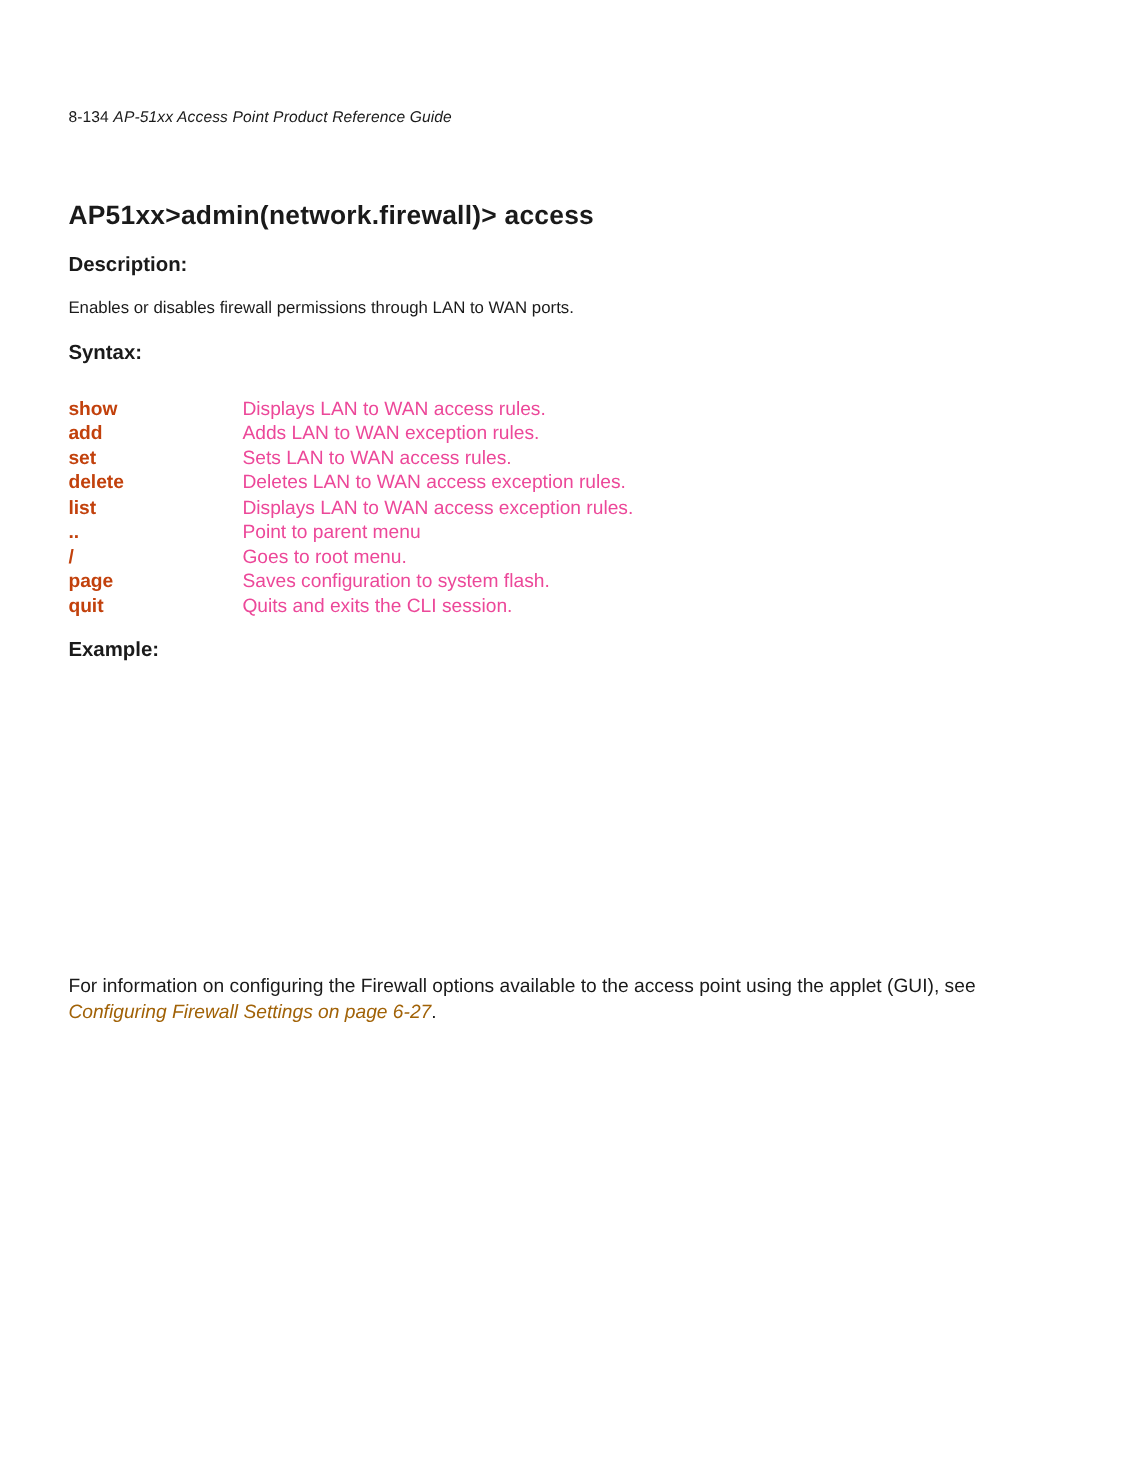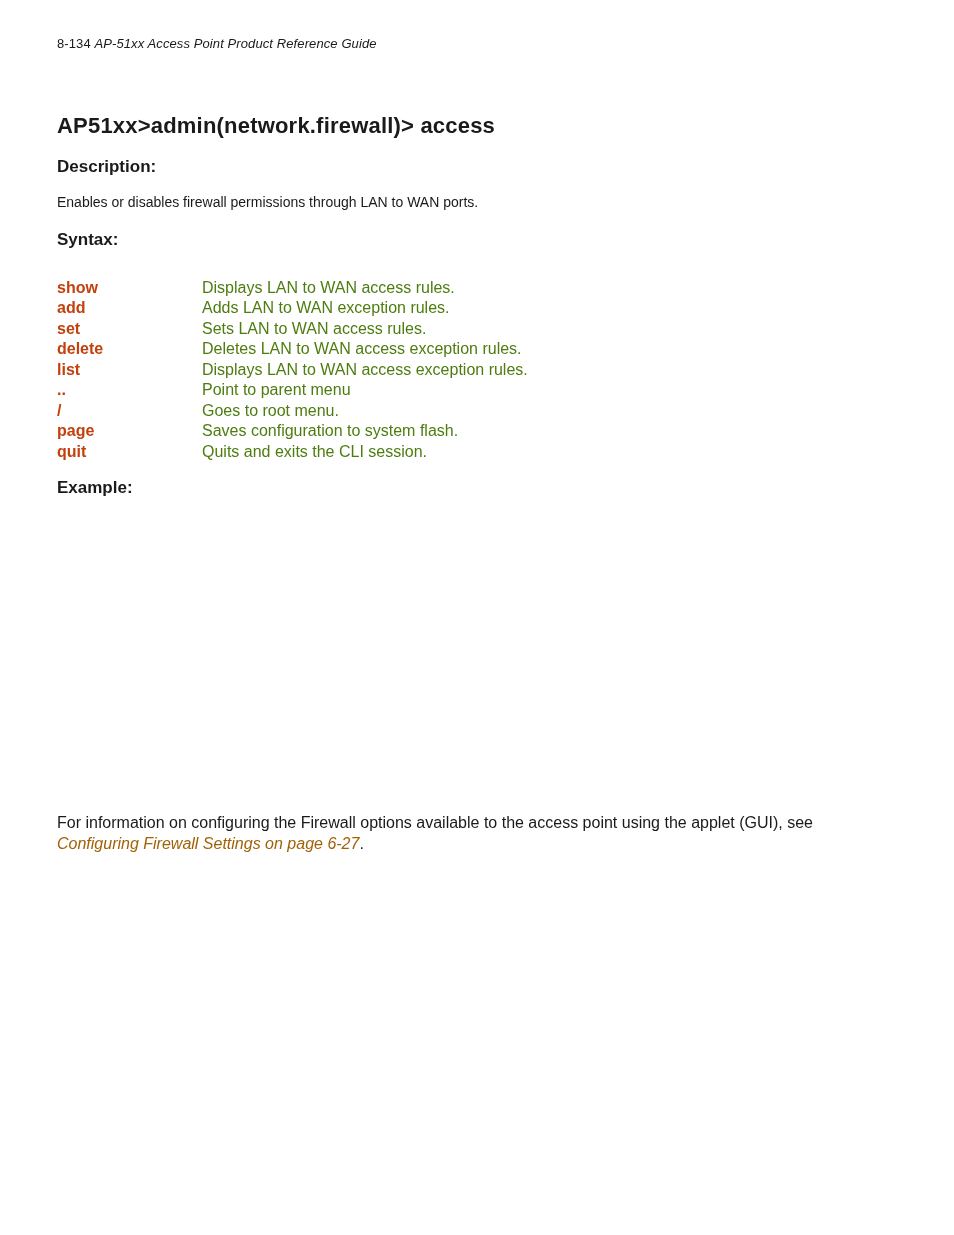--- a/index.html
+++ b/index.html
@@ -10,21 +10,21 @@
     height: 1235px;
     background: #ffffff;
     font-family: "Helvetica Neue", Helvetica, Arial, sans-serif;
     color: #1a1a1a;
   }
   .page {
     position: relative;
     width: 954px;
     height: 1235px;
     box-sizing: border-box;
-    padding: 36px 57px 0 57px;
+    padding: 90px 57px 0 57px;
   }
   .running-head {
     font-size: 13px;
     letter-spacing: 0.1px;
     margin-bottom: 62px;
   }
   .running-head .pagenum {
     font-style: normal;
   }
   .running-head .booktitle {
@@ -57,21 +57,21 @@
     line-height: 1.28;
   }
   .syntax-cmd {
     width: 145px;
     flex: 0 0 145px;
     color: #c2410c;
     font-weight: 700;
   }
   .syntax-desc {
     flex: 1;
-    color: #4d7c0f;
+    color: #ec4899;
   }
   .footer-note {
     position: absolute;
     left: 57px;
     right: 57px;
     top: 812px;
     font-size: 16px;
     line-height: 1.32;
   }
   .footer-note .xref {

